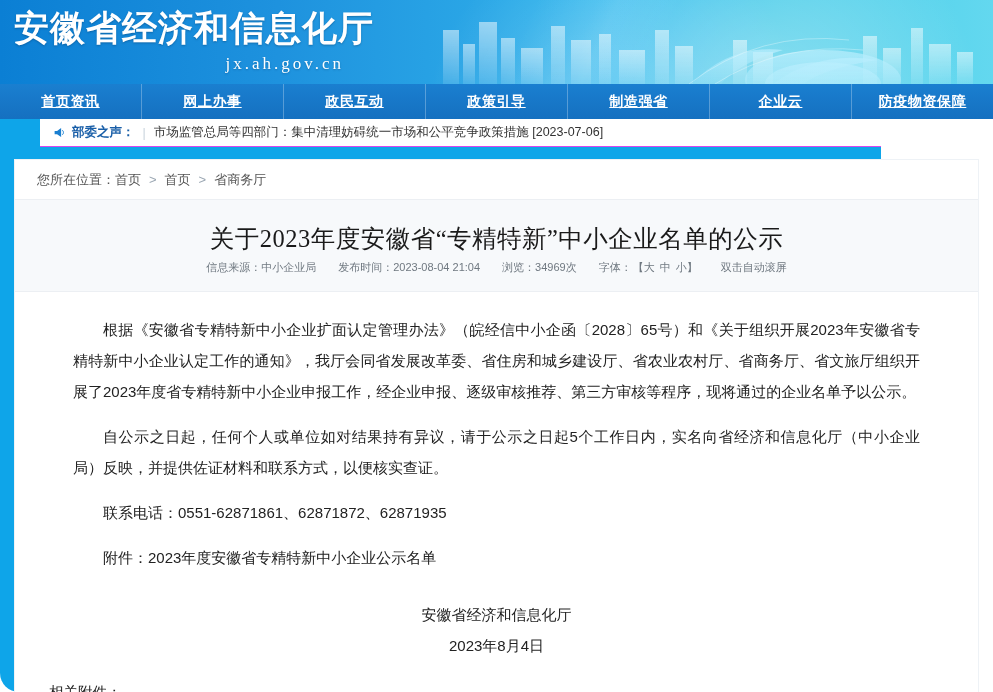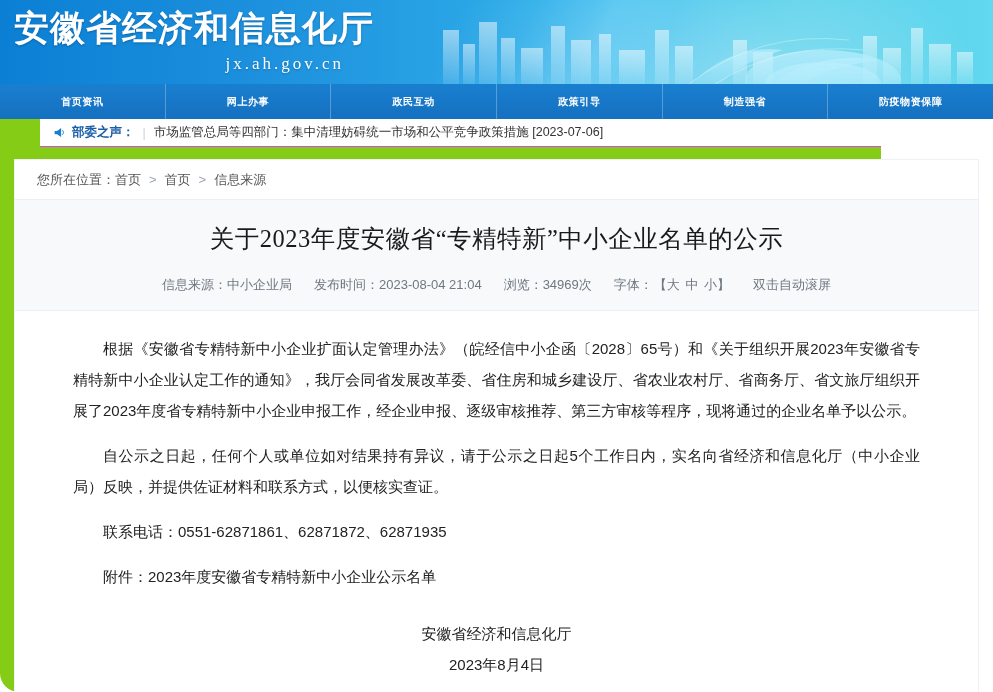--- a/index.html
+++ b/index.html
@@ -7,21 +7,21 @@
     margin: 0; padding: 0;
     width: 993px; height: 692px;
     background: #ffffff;
     font-family: "Liberation Sans", sans-serif;
     overflow: hidden;
   }
   #page {
     position: relative;
     width: 881px;
     height: 692px;
-    background: #84cc16;
+    background: #0ea5e9;
     border-radius: 19px;
   }
 
   
   .banner {
     position: relative;
     width: 993px;
     height: 84px;
     overflow: hidden;
     background: linear-gradient(90deg, #0b7fd4 0%, #1e92de 28%, #2aa6e6 48%, #2fb9ee 62%, #45cbe8 78%, #63d8ef 100%);
@@ -71,26 +71,27 @@
     width: 993px;
     height: 35px;
     background: linear-gradient(180deg, #1a7fd0 0%, #1570c0 100%);
   }
   .nav-item {
     flex: 1 1 0;
     display: flex;
     align-items: center;
     justify-content: center;
     color: #ffffff;
-    font-size: 10px;
+    font-size: 14px;
     font-weight: bold;
     letter-spacing: 0.6px;
     border-right: 1px solid rgba(255,255,255,0.28);
     cursor: pointer;
     white-space: nowrap;
+    text-decoration: underline;
   }
   .nav-item:last-child { border-right: none; }
 
   
   .notice {
     display: flex;
     align-items: center;
     height: 28px;
     background: #ffffff;
     border-bottom: 1px solid #d946ef;
@@ -151,26 +152,26 @@
   .doc-title {
     text-align: center;
     font-family: "Liberation Serif", serif;
     font-weight: normal;
     font-size: 24.5px;
     color: #1a1a1a;
     line-height: 34px;
     letter-spacing: 0.5px;
   }
   .doc-meta {
-    margin-top: 20px;
+    margin-top: 4px;
     display: flex;
     align-items: center;
     justify-content: center;
     gap: 22px;
-    font-size: 13px;
+    font-size: 11px;
     color: #6f7880;
     flex-wrap: nowrap;
   }
   .doc-meta .meta-item { white-space: nowrap; }
   .doc-meta .meta-value { color: #6f7880; }
   .fontsize-group { white-space: nowrap; color: #6f7880; }
   .fontsize-group .fs { cursor: pointer; margin: 0 1px; }
   .autoscroll { cursor: pointer; white-space: nowrap; text-align: center; }
 
   
@@ -259,20 +260,21 @@
       <div class="banner-domain">jx.ah.gov.cn</div>
     </div>
   </div>
 
   <div class="nav">
     <div class="nav-item">首页资讯</div>
     <div class="nav-item">网上办事</div>
     <div class="nav-item">政民互动</div>
     <div class="nav-item">政策引导</div>
     <div class="nav-item">制造强省</div>
+    <div class="nav-item">企业云</div>
     <div class="nav-item">防疫物资保障</div>
   </div>
 
   <div class="notice">
     <span class="notice-icon">
       <svg width="13" height="13" viewBox="0 0 16 16" fill="currentColor">
         <path d="M2 6h3l5-3.5v11L5 10H2z"></path>
         <path d="M11.5 5.2a3.6 3.6 0 0 1 0 5.6" stroke="currentColor" stroke-width="1.2" fill="none"></path>
       </svg>
     </span>
@@ -284,21 +286,21 @@
 
   <div class="content-wrap">
     <div class="card">
 
       <div class="breadcrumb">
         <span class="crumb">您所在位置：</span>
         <span class="crumb link">首页</span>
         <span class="arrow">&gt;</span>
         <span class="crumb link">首页</span>
         <span class="arrow">&gt;</span>
-        <span class="crumb link">信息来源</span>
+        <span class="crumb link">省商务厅</span>
       </div>
 
       <div class="doc-head">
         <div class="doc-title">关于2023年度安徽省“专精特新”中小企业名单的公示</div>
         <div class="doc-meta">
           <span class="meta-item">
             <span>信息来源：</span><span class="meta-value">中小企业局</span>
           </span>
           <span class="meta-item">
             <span>发布时间：</span><span class="meta-value">2023-08-04 21:04</span>

